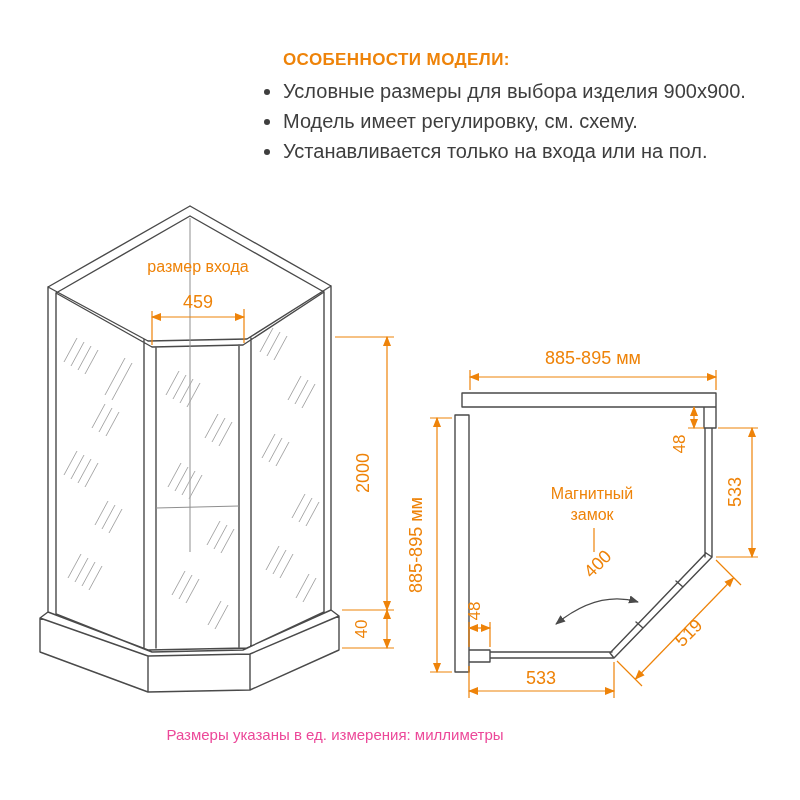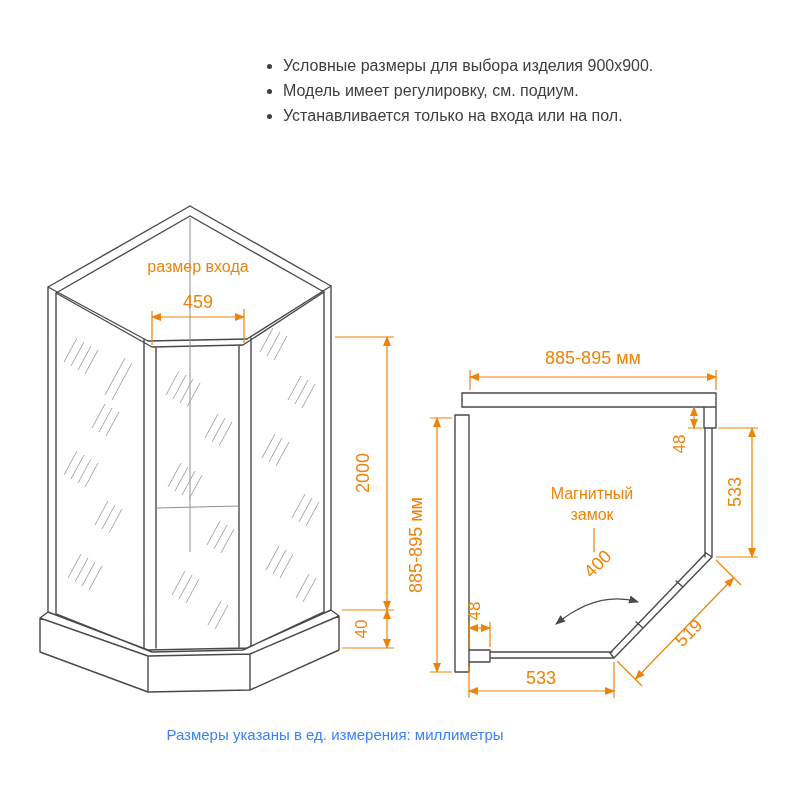--- a/index.html
+++ b/index.html
@@ -12,45 +12,46 @@
     overflow: hidden;
   }
   .features { position: absolute; left: 255px; top: 50px; width: 520px; }
   .features h1 {
     margin: 0 0 10px 28px;
     font-size: 17px; font-weight: bold;
     letter-spacing: .4px;
     color: var(--accent);
   }
   .features ul { margin: 0; padding-left: 28px; }
-  .features li { font-size: 16px; color: #3e3e3e; margin: 7px 0; }
+  .features li { font-size: 20px; color: #3e3e3e; margin: 7px 0; }
   .footer {
     position: absolute; top: 726px; left: 0; width: 670px;
-    text-align: center; font-size: 15px; color: #3b82f6;
+    text-align: center; font-size: 15px; color: #ec4899;
   }
   svg.drawing { position: absolute; left: 0; top: 0; }
 
   .ln    { stroke: var(--line);  stroke-width: 1.4; fill: none; stroke-linecap: round; stroke-linejoin: round; }
   .lnt   { stroke: var(--line);  stroke-width: 1.1; fill: none; }
   .soft  { stroke: #8f8f8f;      stroke-width: 1;   fill: none; }
   .hatch { stroke: #a9a9a9;      stroke-width: 1;   fill: none; }
   .dim   { stroke: var(--accent); stroke-width: 1.2; fill: none; }
   .dimtxt { fill: var(--accent); font-size: 18px; font-family: "Liberation Sans", sans-serif; }
   .dimtxt.md { font-size: 17px; }
   .lbl   { fill: var(--accent); font-size: 16px; font-family: "Liberation Sans", sans-serif; }
   .arrow-orange { fill: var(--accent); }
   .arrow-dark   { fill: var(--line); }
 </style>
 </head>
 <body>
 
 <div class="features">
+  <h1>ОСОБЕННОСТИ МОДЕЛИ:</h1>
   <ul>
     <li>Условные размеры для выбора изделия 900x900.</li>
-    <li>Модель имеет регулировку, см. подиум.</li>
+    <li>Модель имеет регулировку, см. схему.</li>
     <li>Устанавливается только на входа или на пол.</li>
   </ul>
 </div>
 
 <svg class="drawing" width="800" height="800" viewBox="0 0 800 800">
   <defs>
     <marker id="ao" viewBox="0 0 10 10" refX="9" refY="5" markerWidth="10" markerHeight="10" markerUnits="userSpaceOnUse" orient="auto-start-reverse">
       <path d="M0,1 L10,5 L0,9 Z" class="arrow-orange"></path>
     </marker>
     <marker id="ad" viewBox="0 0 10 10" refX="9" refY="5" markerWidth="10" markerHeight="10" markerUnits="userSpaceOnUse" orient="auto-start-reverse">

